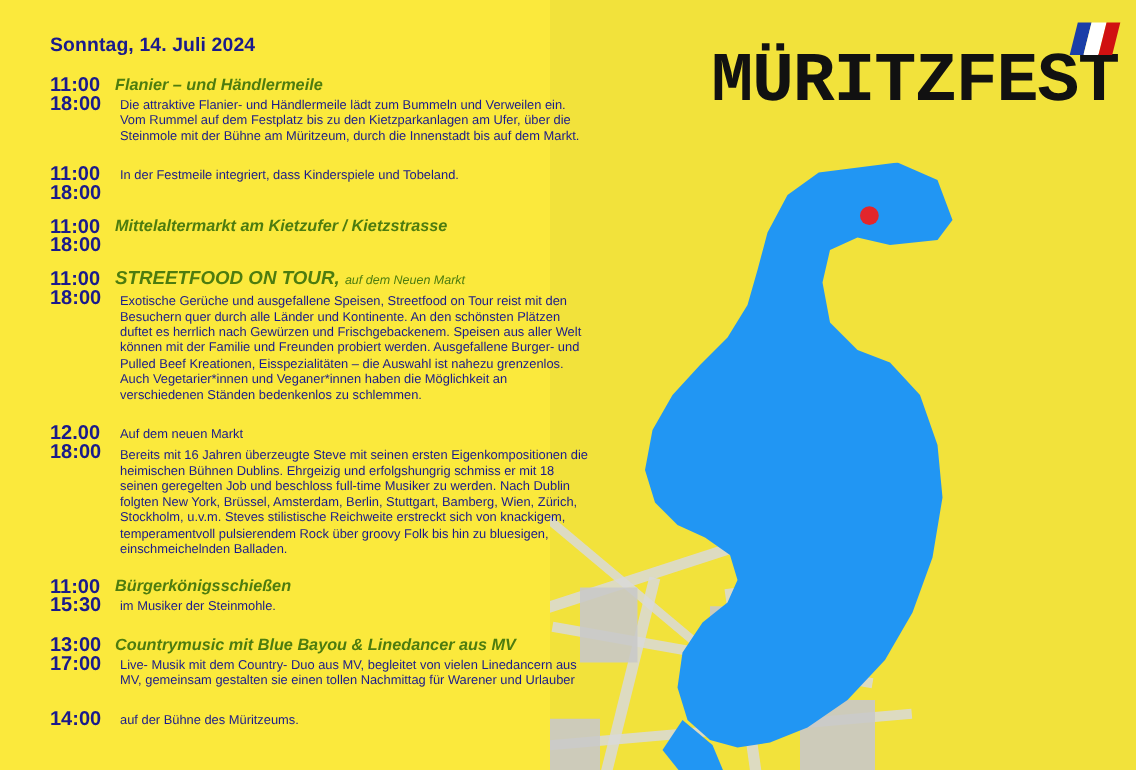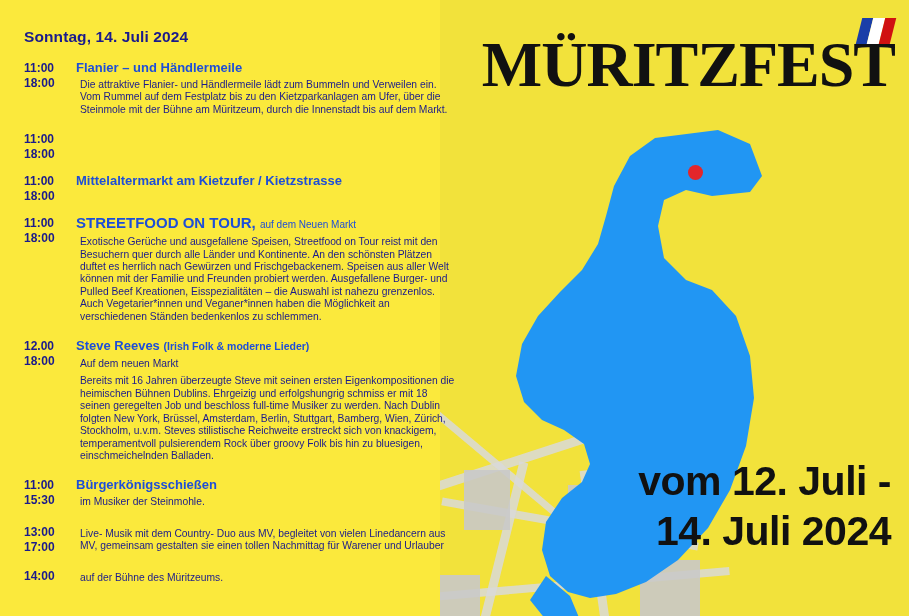--- a/index.html
+++ b/index.html
@@ -11,21 +11,21 @@
     height: 616px;
     overflow: hidden;
     background: #fbe93c;
     font-family: "Liberation Sans", sans-serif;
     position: relative;
   }
 
   
   #program {
     position: absolute;
-    left: 0;
+    left: 16px;
     top: 0;
     width: 470px;
     height: 560px;
     padding: 28px 10px 0 24px;
     box-sizing: border-box;
     z-index: 5;
   }
   #program-date {
     font-size: 15.5px;
     font-weight: bold;
@@ -34,33 +34,34 @@
     letter-spacing: 0.1px;
   }
   .entry {
     display: flex;
     margin-bottom: 11px;
   }
   .times {
     width: 52px;
     flex: 0 0 52px;
     color: #1a1a8c;
-    font-size: 12px;
+    font-size: 16px;
     font-weight: bold;
     line-height: 15px;
     padding-top: 1px;
   }
   .times div { white-space: nowrap; }
   .body { flex: 1; }
   .etitle {
-    color: #1d4ed8;
+    color: #4d7c0f;
     font-weight: bold;
     font-size: 13px;
     line-height: 15px;
     margin-bottom: 1px;
+    font-style: italic;
   }
   .etitle .sub {
     font-size: 10.5px;
     font-weight: bold;
   }
   .etitle.big {
     font-size: 15px;
   }
   .etitle.big .sub {
     font-size: 10px;
@@ -143,23 +144,23 @@
   .flag i:nth-child(3) { left: 66.66%; background: #d01111; }
   #logo-waren {
     font-family: "DejaVu Serif", serif;
     font-weight: bold;
     font-size: 36px;
     color: #5b5b5b;
     letter-spacing: 0.5px;
     line-height: 32px;
   }
   #logo-main {
-    font-family: Liberation Serif, serif;
-    font-weight: bold;
-    font-size: 64px;
+    font-family: Liberation Mono, monospace;
+    font-weight: bold;
+    font-size: 56px;
     line-height: 66px;
     color: #111111;
     letter-spacing: -1px;
     white-space: nowrap;
     text-align: right;
   }
 
   
   #datelines {
     position: absolute;
@@ -221,24 +222,20 @@
     <div id="logo-top">
       <span class="flag">
           <i></i>
           <i></i>
           <i></i>
         </span>
     </div>
     <div id="logo-main">MÜRITZFEST</div>
   </div>
 
-  <div id="datelines">
-    <div>vom 12. Juli -</div>
-    <div>14. Juli 2024</div>
-  </div>
 </div>
 
 <div id="program">
   <div id="program-date">Sonntag, 14. Juli 2024</div>
   <div id="entries">
       <div class="entry">
         <div class="times">
           <div>11:00</div>
           <div>18:00</div>
         </div>
@@ -249,20 +246,21 @@
           </div>
         </div>
       </div>
       <div class="entry">
         <div class="times">
           <div>11:00</div>
           <div>18:00</div>
         </div>
         <div class="body">
           <div class="edesc">
+            <p>In der Festmeile integriert, dass Kinderspiele und Tobeland.</p>
           </div>
         </div>
       </div>
       <div class="entry">
         <div class="times">
           <div>11:00</div>
           <div>18:00</div>
         </div>
         <div class="body">
           <div class="etitle"><span>Mittelaltermarkt am Kietzufer / Kietzstrasse</span></div>
@@ -279,21 +277,20 @@
             <p>Exotische Gerüche und ausgefallene Speisen, Streetfood on Tour reist mit den Besuchern quer durch alle Länder und Kontinente. An den schönsten Plätzen duftet es herrlich nach Gewürzen und Frischgebackenem. Speisen aus aller Welt können mit der Familie und Freunden probiert werden. Ausgefallene Burger- und Pulled Beef Kreationen, Eisspezialitäten – die Auswahl ist nahezu grenzenlos. Auch Vegetarier*innen und Veganer*innen haben die Möglichkeit an verschiedenen Ständen bedenkenlos zu schlemmen.</p>
           </div>
         </div>
       </div>
       <div class="entry">
         <div class="times">
           <div>12.00</div>
           <div>18:00</div>
         </div>
         <div class="body">
-          <div class="etitle"><span>Steve Reeves</span> <span class="sub">(Irish Folk &amp; moderne Lieder)</span></div>
           <div class="edesc">
             <p>Auf dem neuen Markt</p>
             <p>Bereits mit 16 Jahren überzeugte Steve mit seinen ersten Eigenkompositionen die heimischen Bühnen Dublins. Ehrgeizig und erfolgshungrig schmiss er mit 18 seinen geregelten Job und beschloss full-time Musiker zu werden. Nach Dublin folgten New York, Brüssel, Amsterdam, Berlin, Stuttgart, Bamberg, Wien, Zürich, Stockholm, u.v.m. Steves stilistische Reichweite erstreckt sich von knackigem, temperamentvoll pulsierendem Rock über groovy Folk bis hin zu bluesigen, einschmeichelnden Balladen.</p>
           </div>
         </div>
       </div>
       <div class="entry">
         <div class="times">
           <div>11:00</div>
           <div>15:30</div>
@@ -304,20 +301,21 @@
             <p>im Musiker der Steinmohle.</p>
           </div>
         </div>
       </div>
       <div class="entry">
         <div class="times">
           <div>13:00</div>
           <div>17:00</div>
         </div>
         <div class="body">
+          <div class="etitle"><span>Countrymusic mit Blue Bayou &amp; Linedancer aus MV</span></div>
           <div class="edesc">
             <p>Live- Musik mit dem Country- Duo aus MV, begleitet von vielen Linedancern aus MV, gemeinsam gestalten sie einen tollen Nachmittag für Warener und Urlauber</p>
           </div>
         </div>
       </div>
       <div class="entry">
         <div class="times">
           <div>14:00</div>
         </div>
         <div class="body">

